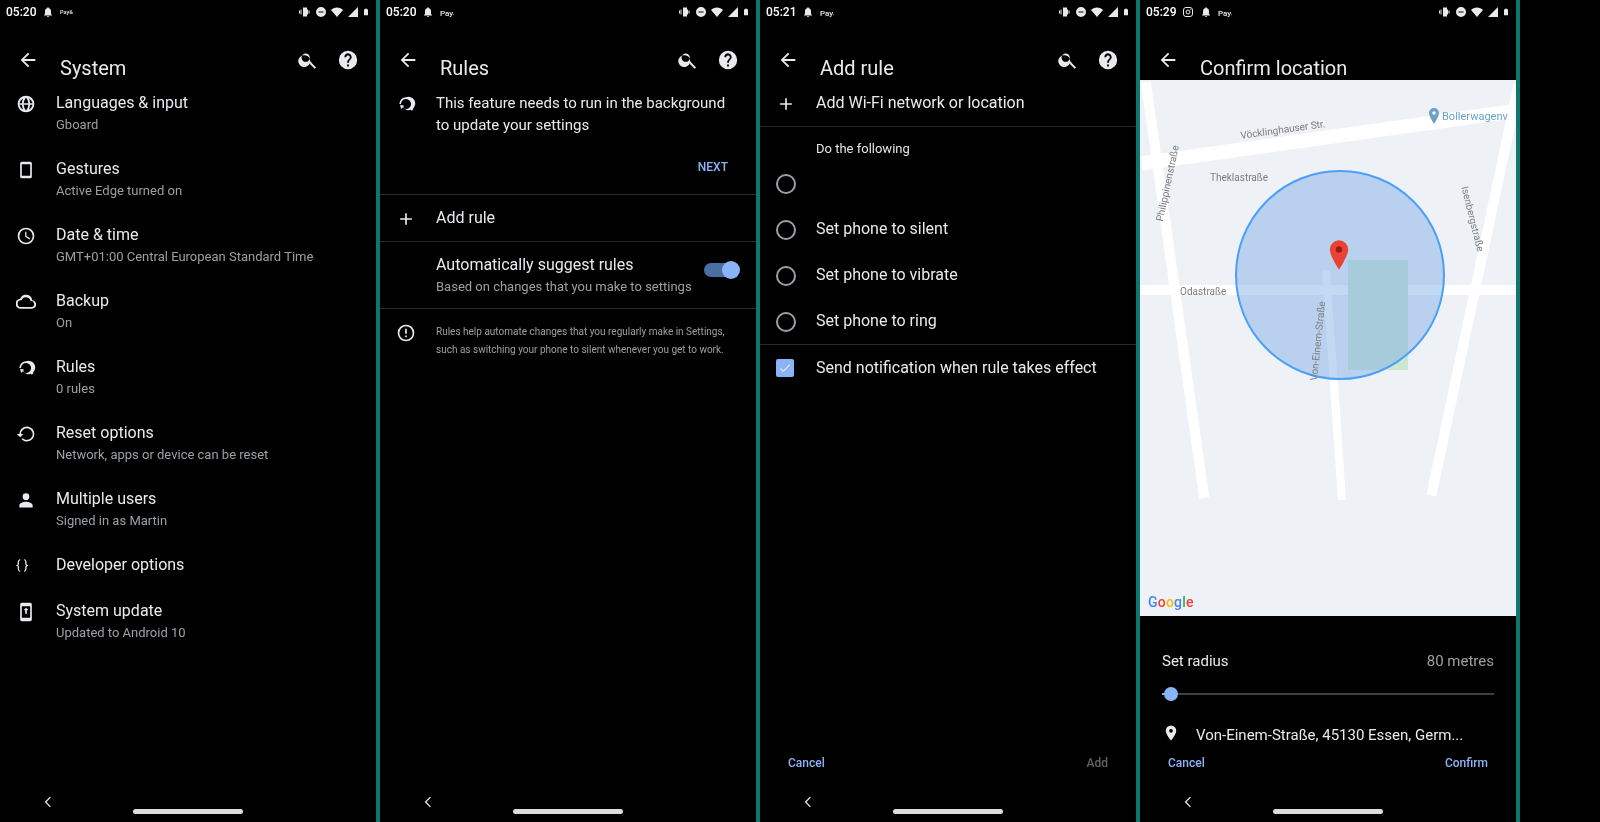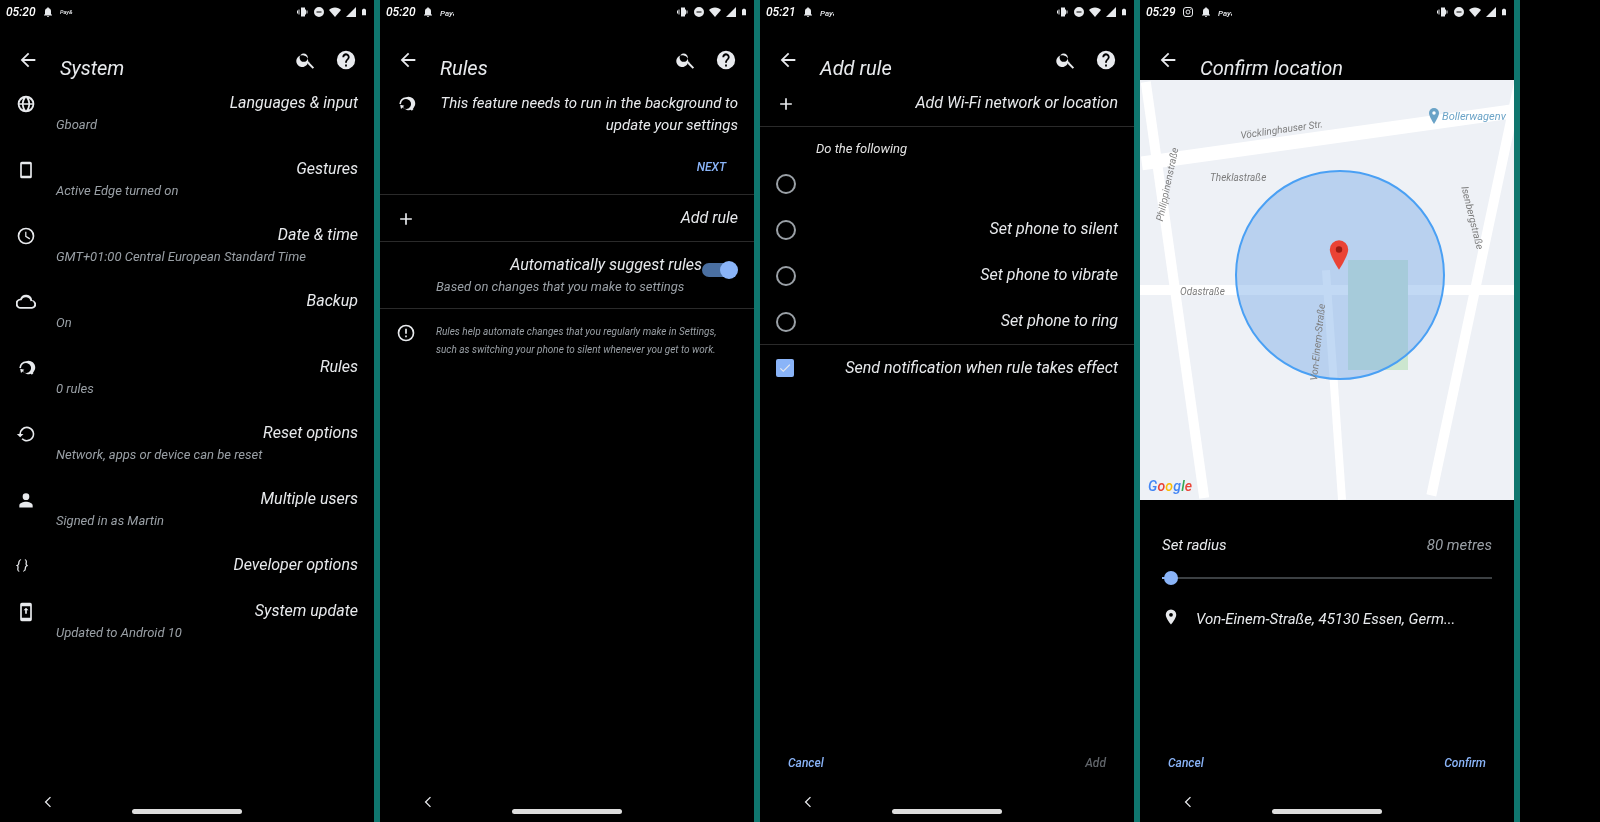--- a/index.html
+++ b/index.html
@@ -1,35 +1,35 @@
 <!DOCTYPE html>
 <html><head>
 <meta charset="utf-8">
 <style>
   * { box-sizing: border-box; margin: 0; padding: 0; font-family: Roboto, "Segoe UI", Arial, sans-serif; }
   body { background: #000; color: #e8eaed; width: 1600px; height: 822px; overflow: hidden; display: flex; }
-  .pane { width: 380px; height: 822px; background: #000; position: relative; display: flex; flex-direction: column; border-right: 6px solid #0f766e; font-style: italic; }
+  .pane { width: 380px; height: 822px; background: #000; position: relative; display: flex; flex-direction: column; border-right: 4px solid #0f766e; }
 
   
   .status-bar { height: 24px; display: flex; justify-content: space-between; align-items: center; padding: 2px 6px; font-size: 12px; font-weight: 500; color: #fff; }
   .status-left { display: flex; align-items: center; gap: 6px; }
   .status-right { display: flex; align-items: center; gap: 3px; }
   .status-icon svg { display: block; }
 
   
   .header { height: 56px; display: flex; align-items: flex-end; padding: 0 8px; }
   .header .back { width: 40px; height: 40px; display: flex; align-items: center; justify-content: center; }
   .header .title { font-size: 20px; font-weight: 400; margin-left: 12px; flex: 1; }
   .header .action { width: 40px; height: 40px; display: flex; align-items: center; justify-content: center; }
 
   
   .row { display: flex; padding: 12px 16px 12px 16px; align-items: flex-start; }
   .row .ic { width: 40px; display: flex; justify-content: flex-start; padding-top: 2px; }
   .row .txt { flex: 1; }
-  .row .txt .p { font-size: 16px; line-height: 22px; color: #e8eaed; text-align: right; }
+  .row .txt .p { font-size: 16px; line-height: 22px; color: #e8eaed; }
   .row .txt .s { font-size: 13px; line-height: 18px; color: #9aa0a6; margin-top: 2px; }
   .section-label { font-size: 13px; color: #e5e5e5; padding: 14px 16px 4px 56px; }
   .divider { height: 1px; background: #2a2a2a; margin: 0; }
 
   
   .switch { width: 36px; height: 20px; position: relative; margin-top: 6px; }
   .switch .track { width: 30px; height: 14px; background: #4a6fa1; border-radius: 8px; position: absolute; top: 3px; left: 0; }
   .switch .thumb { width: 18px; height: 18px; background: #8ab4f8; border-radius: 50%; position: absolute; top: 1px; right: 0; }
 
   
@@ -41,21 +41,21 @@
   .btn-text { font-size: 12px; font-weight: 500; color: #8ab4f8; padding: 8px 12px; }
   .btn-text.disabled { color: #5f6368; }
   .next-row { display: flex; justify-content: flex-end; padding: 4px 16px 12px; }
 
   
   .navbar { position: absolute; bottom: 0; left: 0; right: 0; height: 40px; display: flex; justify-content: space-between; align-items: center; padding: 0 40px; }
   .nav-back svg { display: block; }
   .nav-pill { width: 110px; height: 5px; background: #ddd; border-radius: 3px; position: absolute; left: 50%; transform: translateX(-50%); bottom: 8px; }
 
   
-  .map-area { flex: none; height: 420px; background: #eef1f6; position: relative; overflow: hidden; }
+  .map-area { flex: none; height: 536px; background: #eef1f6; position: relative; overflow: hidden; }
   .road { position: absolute; background: #fff; }
   .road-label { position: absolute; font-size: 10px; color: #7d7d7d; }
   .geofence { position: absolute; width: 210px; height: 210px; border: 2px solid #4aa0f4; background: rgba(120,170,230,0.45); border-radius: 50%; }
   .building { position: absolute; background: #cce6cf; }
   .pin { position: absolute; width: 22px; height: 30px; }
   .google-logo { position: absolute; left: 8px; bottom: 6px; font-size: 14px; font-weight: 500; letter-spacing: 0.2px; }
   .google-logo span:nth-child(1){color:#4285F4;} .google-logo span:nth-child(2){color:#EA4335;}
   .google-logo span:nth-child(3){color:#FBBC05;} .google-logo span:nth-child(4){color:#4285F4;}
   .google-logo span:nth-child(5){color:#34A853;} .google-logo span:nth-child(6){color:#EA4335;}
   .poi-label { position: absolute; font-size: 11px; color: #6aa3c7; }

